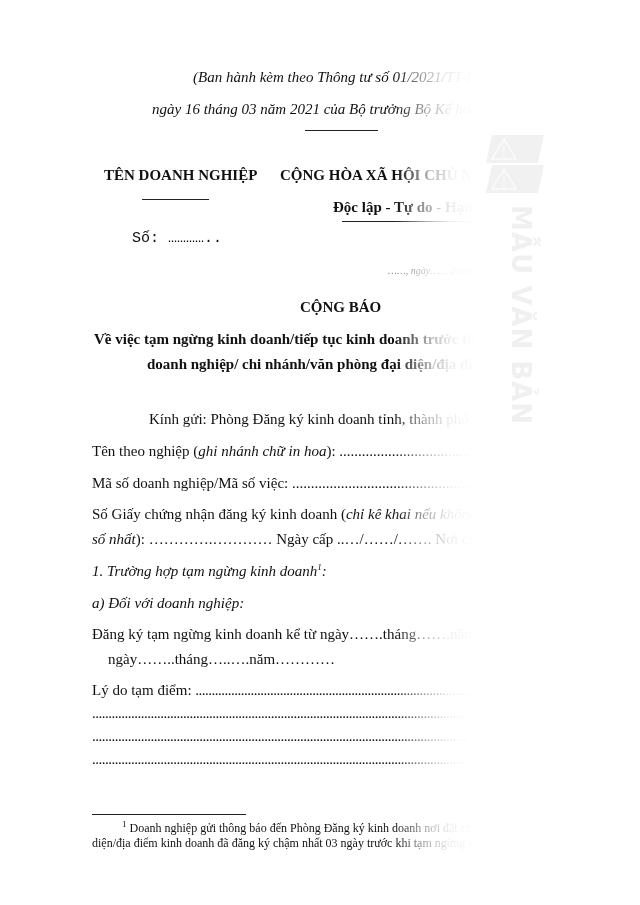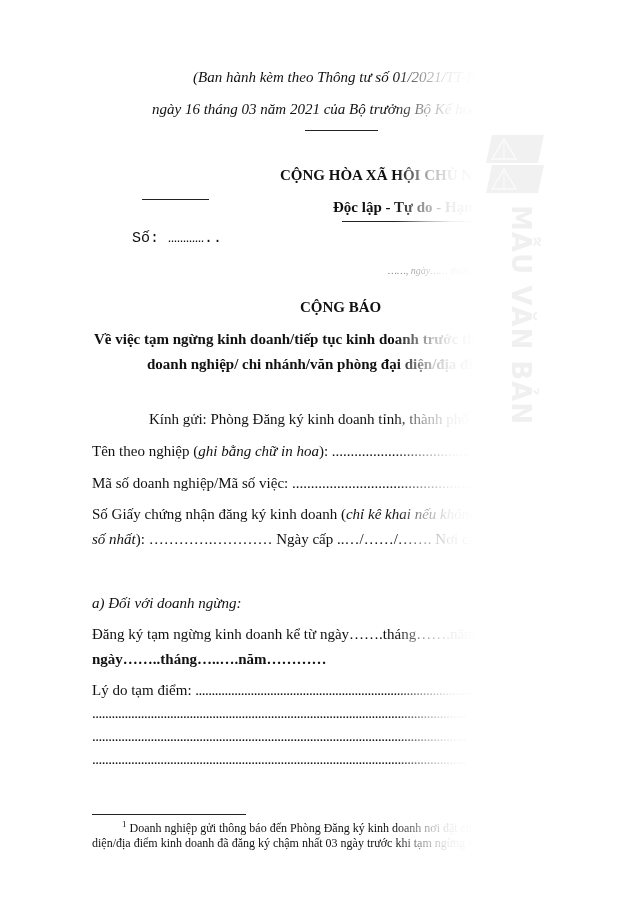--- a/index.html
+++ b/index.html
@@ -39,54 +39,58 @@
 </style>
 </head>
 <body>
 
 <div class="page">
 
   <div class="t i" style="left:193px; top:68px;">(Ban hành kèm theo Thông tư số 01/2021/TT-BKHĐT</div>
   <div class="t i" style="left:152px; top:100px;">ngày 16 tháng 03 năm 2021 của Bộ trưởng Bộ Kế hoạch và Đầu tư)</div>
   <div class="hr" style="left:305px; top:130px; width:73px;"></div>
 
+  <div class="t b" style="left:104px; top:166px;">TÊN DOANH NGHIỆP</div>
   <div class="hr" style="left:142px; top:199px; width:67px;"></div>
   <div class="t" style="left:132px; top:230px;font-family:Liberation Mono, monospace;">Số: …………..</div>
 
   <div class="t b" style="left:280px; top:166px;">CỘNG HÒA XÃ HỘI CHỦ NGHĨA VIỆT NAM</div>
   <div class="t b" style="left:333px; top:198px;">Độc lập - Tự do - Hạnh phúc</div>
   <div class="hr" style="left:342px; top:221px; width:130px;"></div>
   <div class="t i" style="left:388px; top:262px; font-size:10px; color:#777;">……, ngày…… tháng…… năm……</div>
 
   <div class="t b" style="left:300px; top:298px;">CỘNG BÁO</div>
   <div class="t b" style="left:94px; top:330px;">Về việc tạm ngừng kinh doanh/tiếp tục kinh doanh trước thời hạn đã thông báo của</div>
   <div class="t b" style="left:147px; top:355px;">doanh nghiệp/ chi nhánh/văn phòng đại diện/địa điểm kinh doanh</div>
 
   <div class="t" style="left:149px; top:410px;">Kính gửi: Phòng Đăng ký kinh doanh tỉnh, thành phố</div>
 
   <div class="t" style="left:92px; top:442px;">
-    <span>Tên theo nghiệp (</span><span class="i">ghi bằng chữ in hoa</span><span>): </span><span>...................................................</span>
+    <span>Tên theo nghiệp (</span><span class="i">ghi nhánh chữ in hoa</span><span>): </span><span>...................................................</span>
   </div>
 
   <div class="t" style="left:92px; top:474px;">
     <span>Mã số doanh nghiệp/Mã số việc: </span><span>...........................................................</span>
   </div>
 
   <div class="t" style="left:92px; top:505px;">
     <span>Số Giấy chứng nhận đăng ký kinh doanh (</span><span class="i">chỉ kê khai nếu không có mã</span>
   </div>
   <div class="t" style="left:92px; top:530px;">
     <span class="i">số nhất</span><span>): ………….………… Ngày cấp ..…/……/……. Nơi cấp: ……</span>
   </div>
 
+  <div class="t i" style="left:92px; top:562px;">
+    <span>1. Trường hợp tạm ngừng kinh doanh</span><sup>1</sup><span>:</span>
+  </div>
 
-  <div class="t i" style="left:92px; top:594px;">a) Đối với doanh ngừng:</div>
+  <div class="t i" style="left:92px; top:594px;">a) Đối với doanh nghiệp:</div>
 
   <div class="t" style="left:92px; top:625px;">Đăng ký tạm ngừng kinh doanh kể từ ngày…….tháng…….năm……. đến</div>
-  <div class="t" style="left:92px; top:650px;font-weight:bold;">ngày……..tháng…..….năm…………</div>
+  <div class="t" style="left:108px; top:650px;">ngày……..tháng…..….năm…………</div>
 
   <div class="t" style="left:92px; top:681px;">
     <span>Lý do tạm điểm: </span><span style="letter-spacing:-0.5px;">........................................................................................</span>
   </div>
 
   <div class="t" style="left:92px; top:704px; letter-spacing:-0.5px;">...................................................................................................................</div>
   <div class="t" style="left:92px; top:727px; letter-spacing:-0.5px;">...................................................................................................................</div>
   <div class="t" style="left:92px; top:750px; letter-spacing:-0.5px;">...................................................................................................................</div>
 
   <div class="hr" style="left:92px; top:814px; width:154px;"></div>

